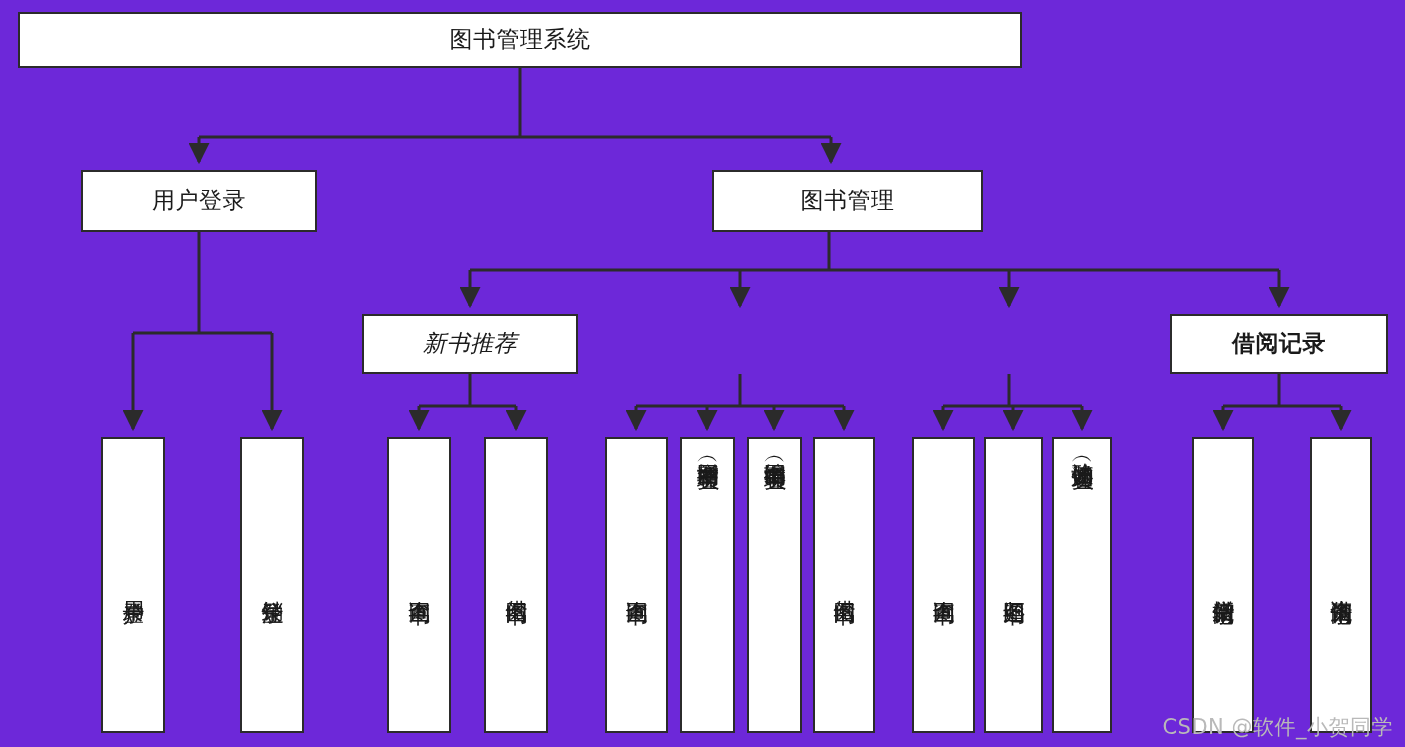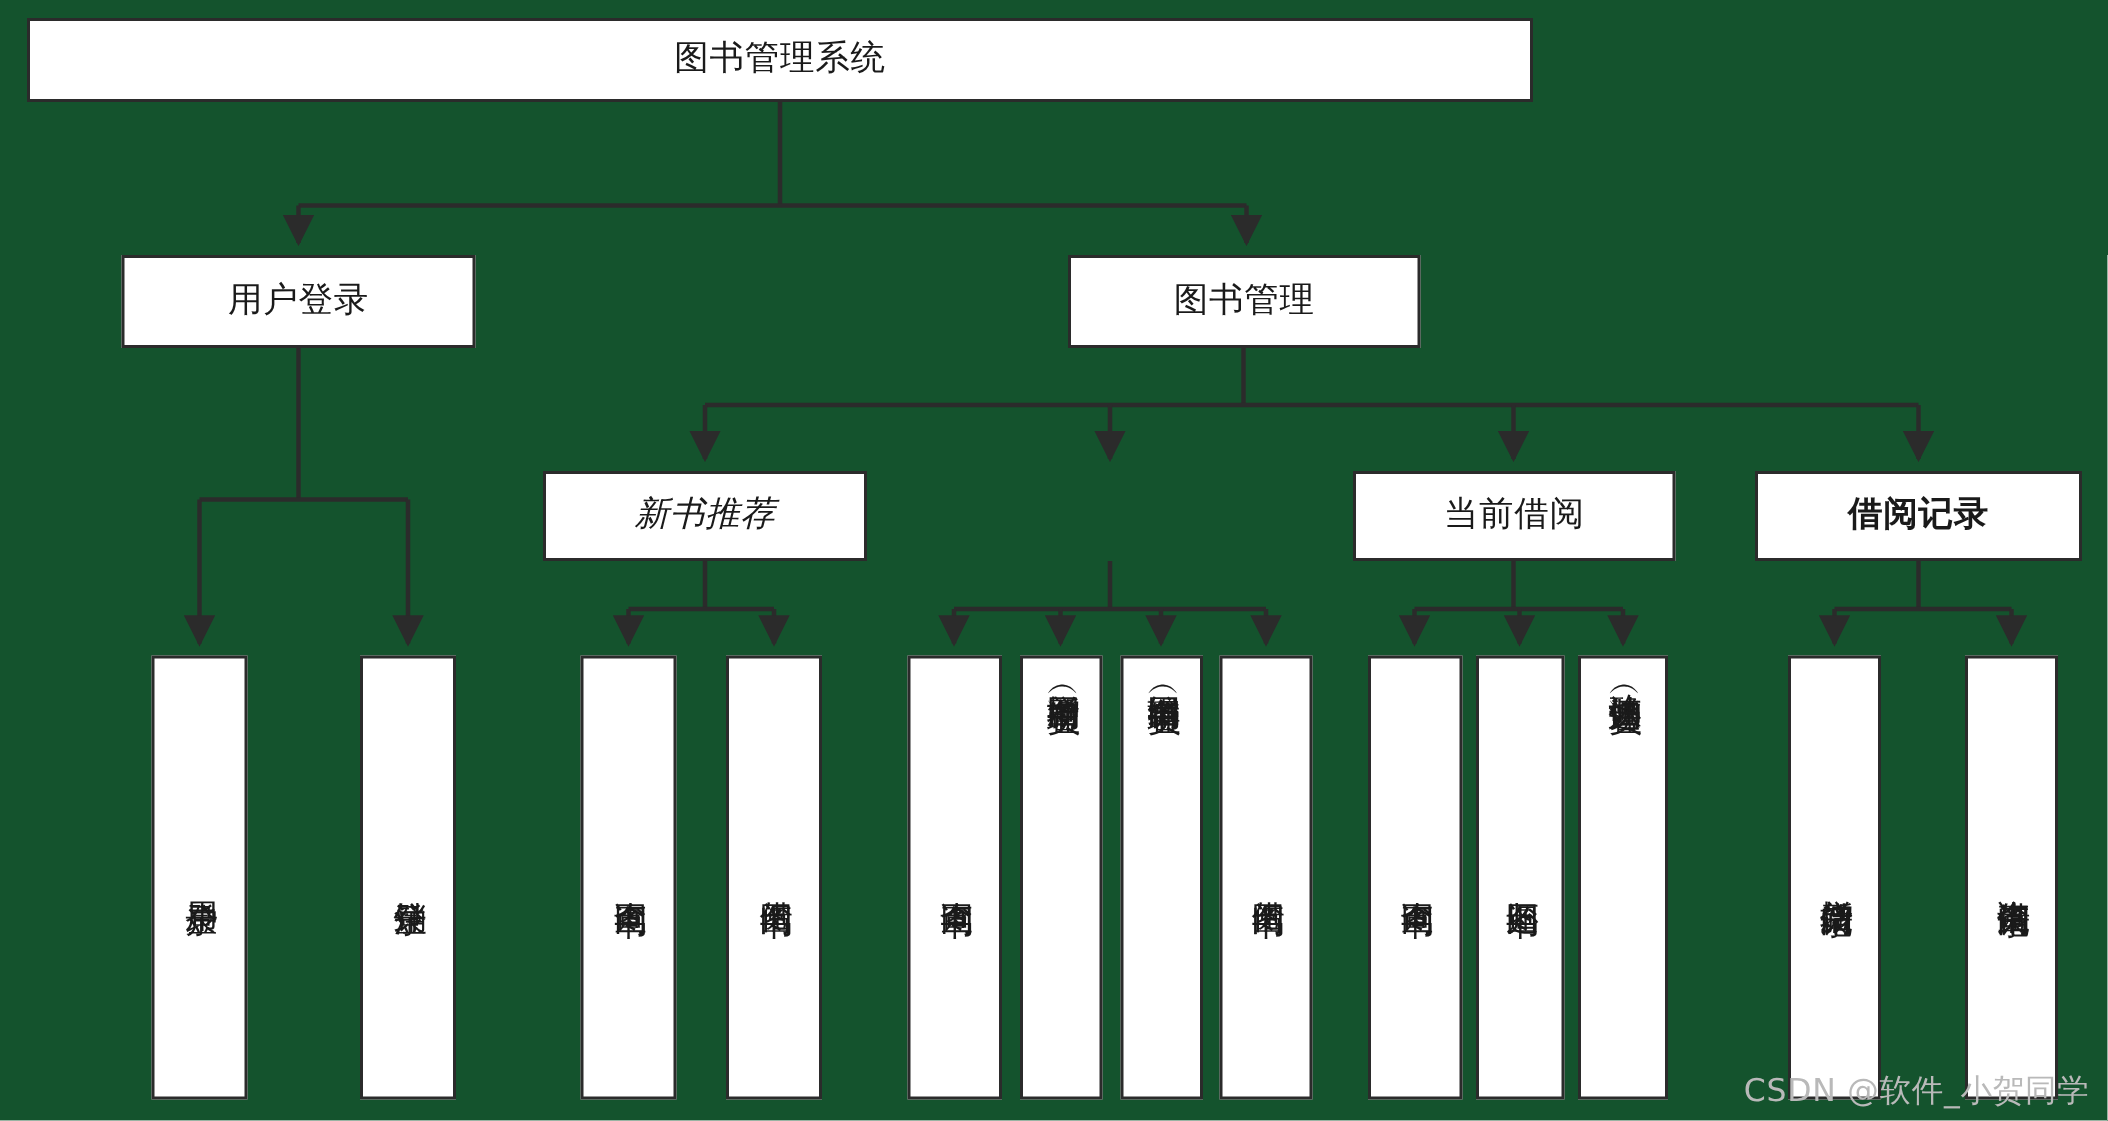--- a/index.html
+++ b/index.html
@@ -7,21 +7,21 @@
     padding: 0;
     background: #ffffff;
   }
   body {
     font-family: "DejaVu Sans", "Liberation Sans", sans-serif;
   }
   #canvas {
     position: relative;
     width: 1405px;
     height: 747px;
-    background: #14532d;
+    background: #6d28d9;
     overflow: hidden;
   }
   #diagram-svg {
     position: absolute;
     left: 0;
     top: 0;
     width: 1405px;
     height: 747px;
   }
   .node {
@@ -119,29 +119,26 @@
     </g>
   </svg>
 
   <div class="node node-h" style="left:18px; top:12px; width:1004px; height:56px;">
     <span>图书管理系统</span>
   </div>
 
   <div class="node node-h" style="left:81px; top:170px; width:236px; height:62px;">
     <span>用户登录</span>
   </div>
-  <div class="node node-h" style="left:712px; top:170px; width:235px; height:62px;">
+  <div class="node node-h" style="left:712px; top:170px; width:271px; height:62px;">
     <span>图书管理</span>
   </div>
 
   <div class="node node-h" style="left:362px; top:314px; width:216px; height:60px;font-style:italic;">
     <span>新书推荐</span>
-  </div>
-  <div class="node node-h" style="left:902px; top:314px; width:215px; height:60px;">
-    <span>当前借阅</span>
   </div>
   <div class="node node-h" style="left:1170px; top:314px; width:218px; height:60px;font-weight:bold;">
     <span>借阅记录</span>
   </div>
 
   <div class="node node-v v-center" style="left:101px; top:437px; width:64px; height:296px;">
     <span>用户登录</span>
   </div>
   <div class="node node-v v-center" style="left:240px; top:437px; width:64px; height:296px;">
     <span>注销登录</span>

